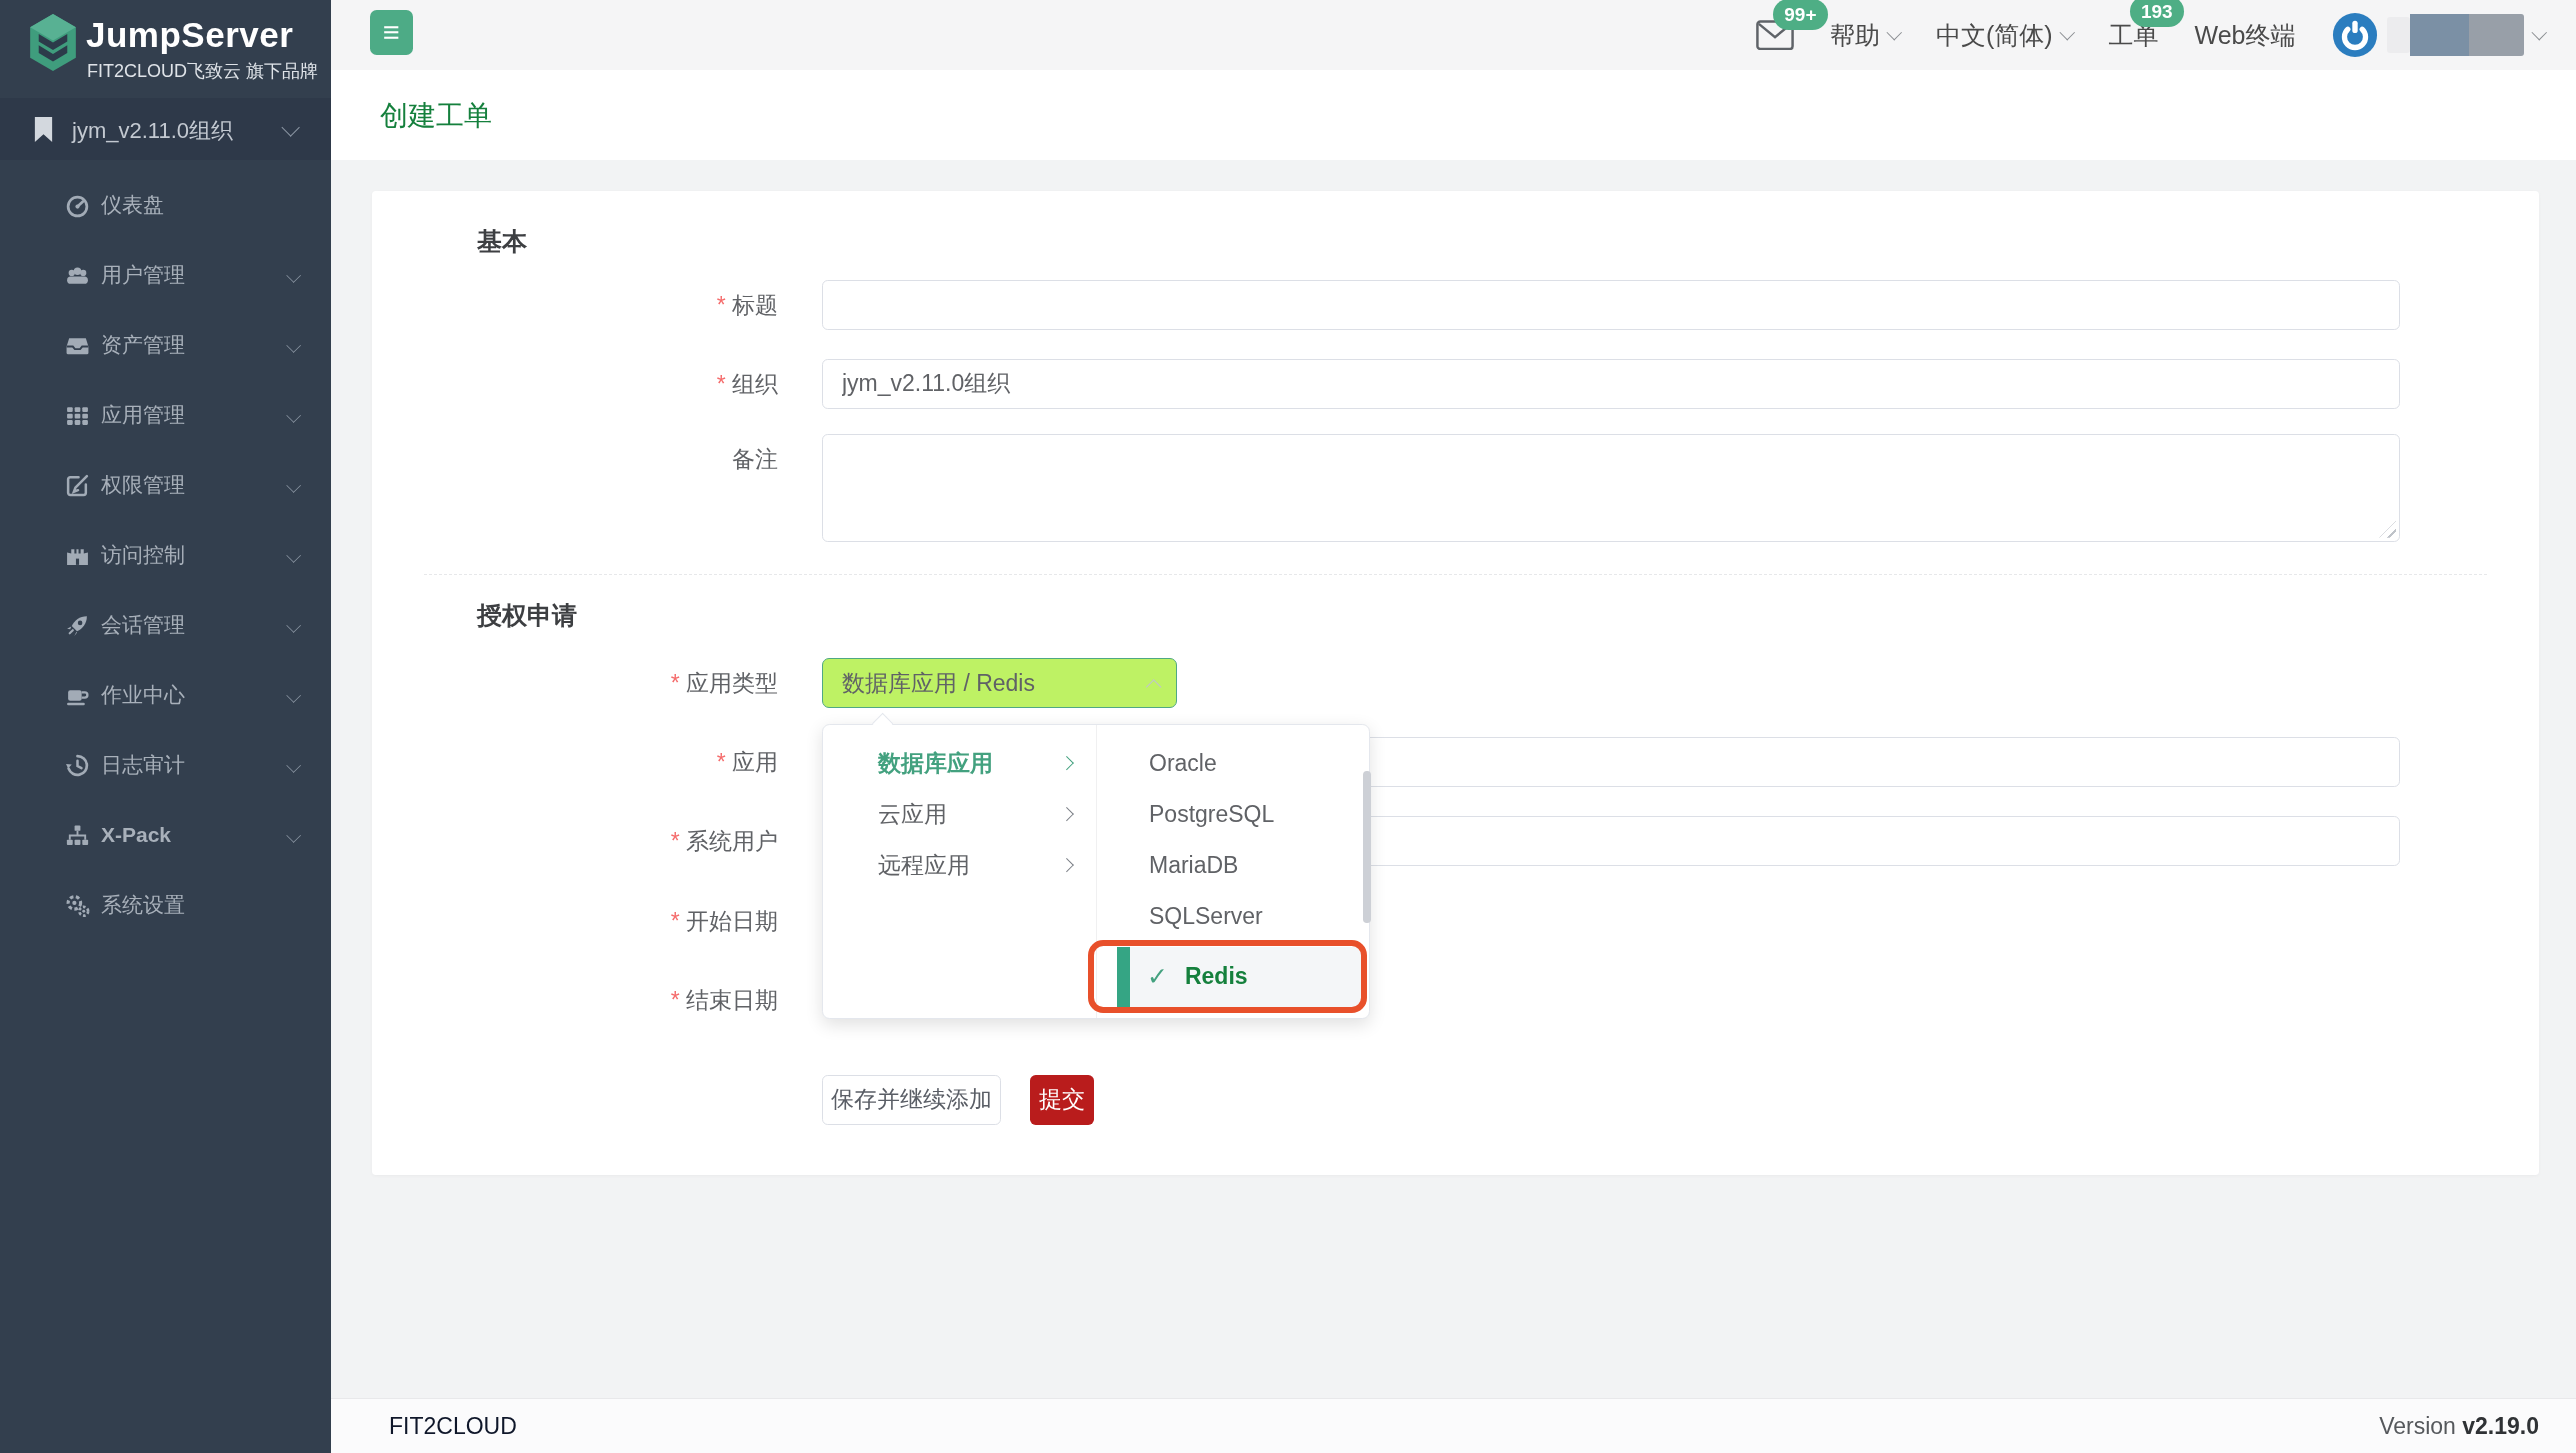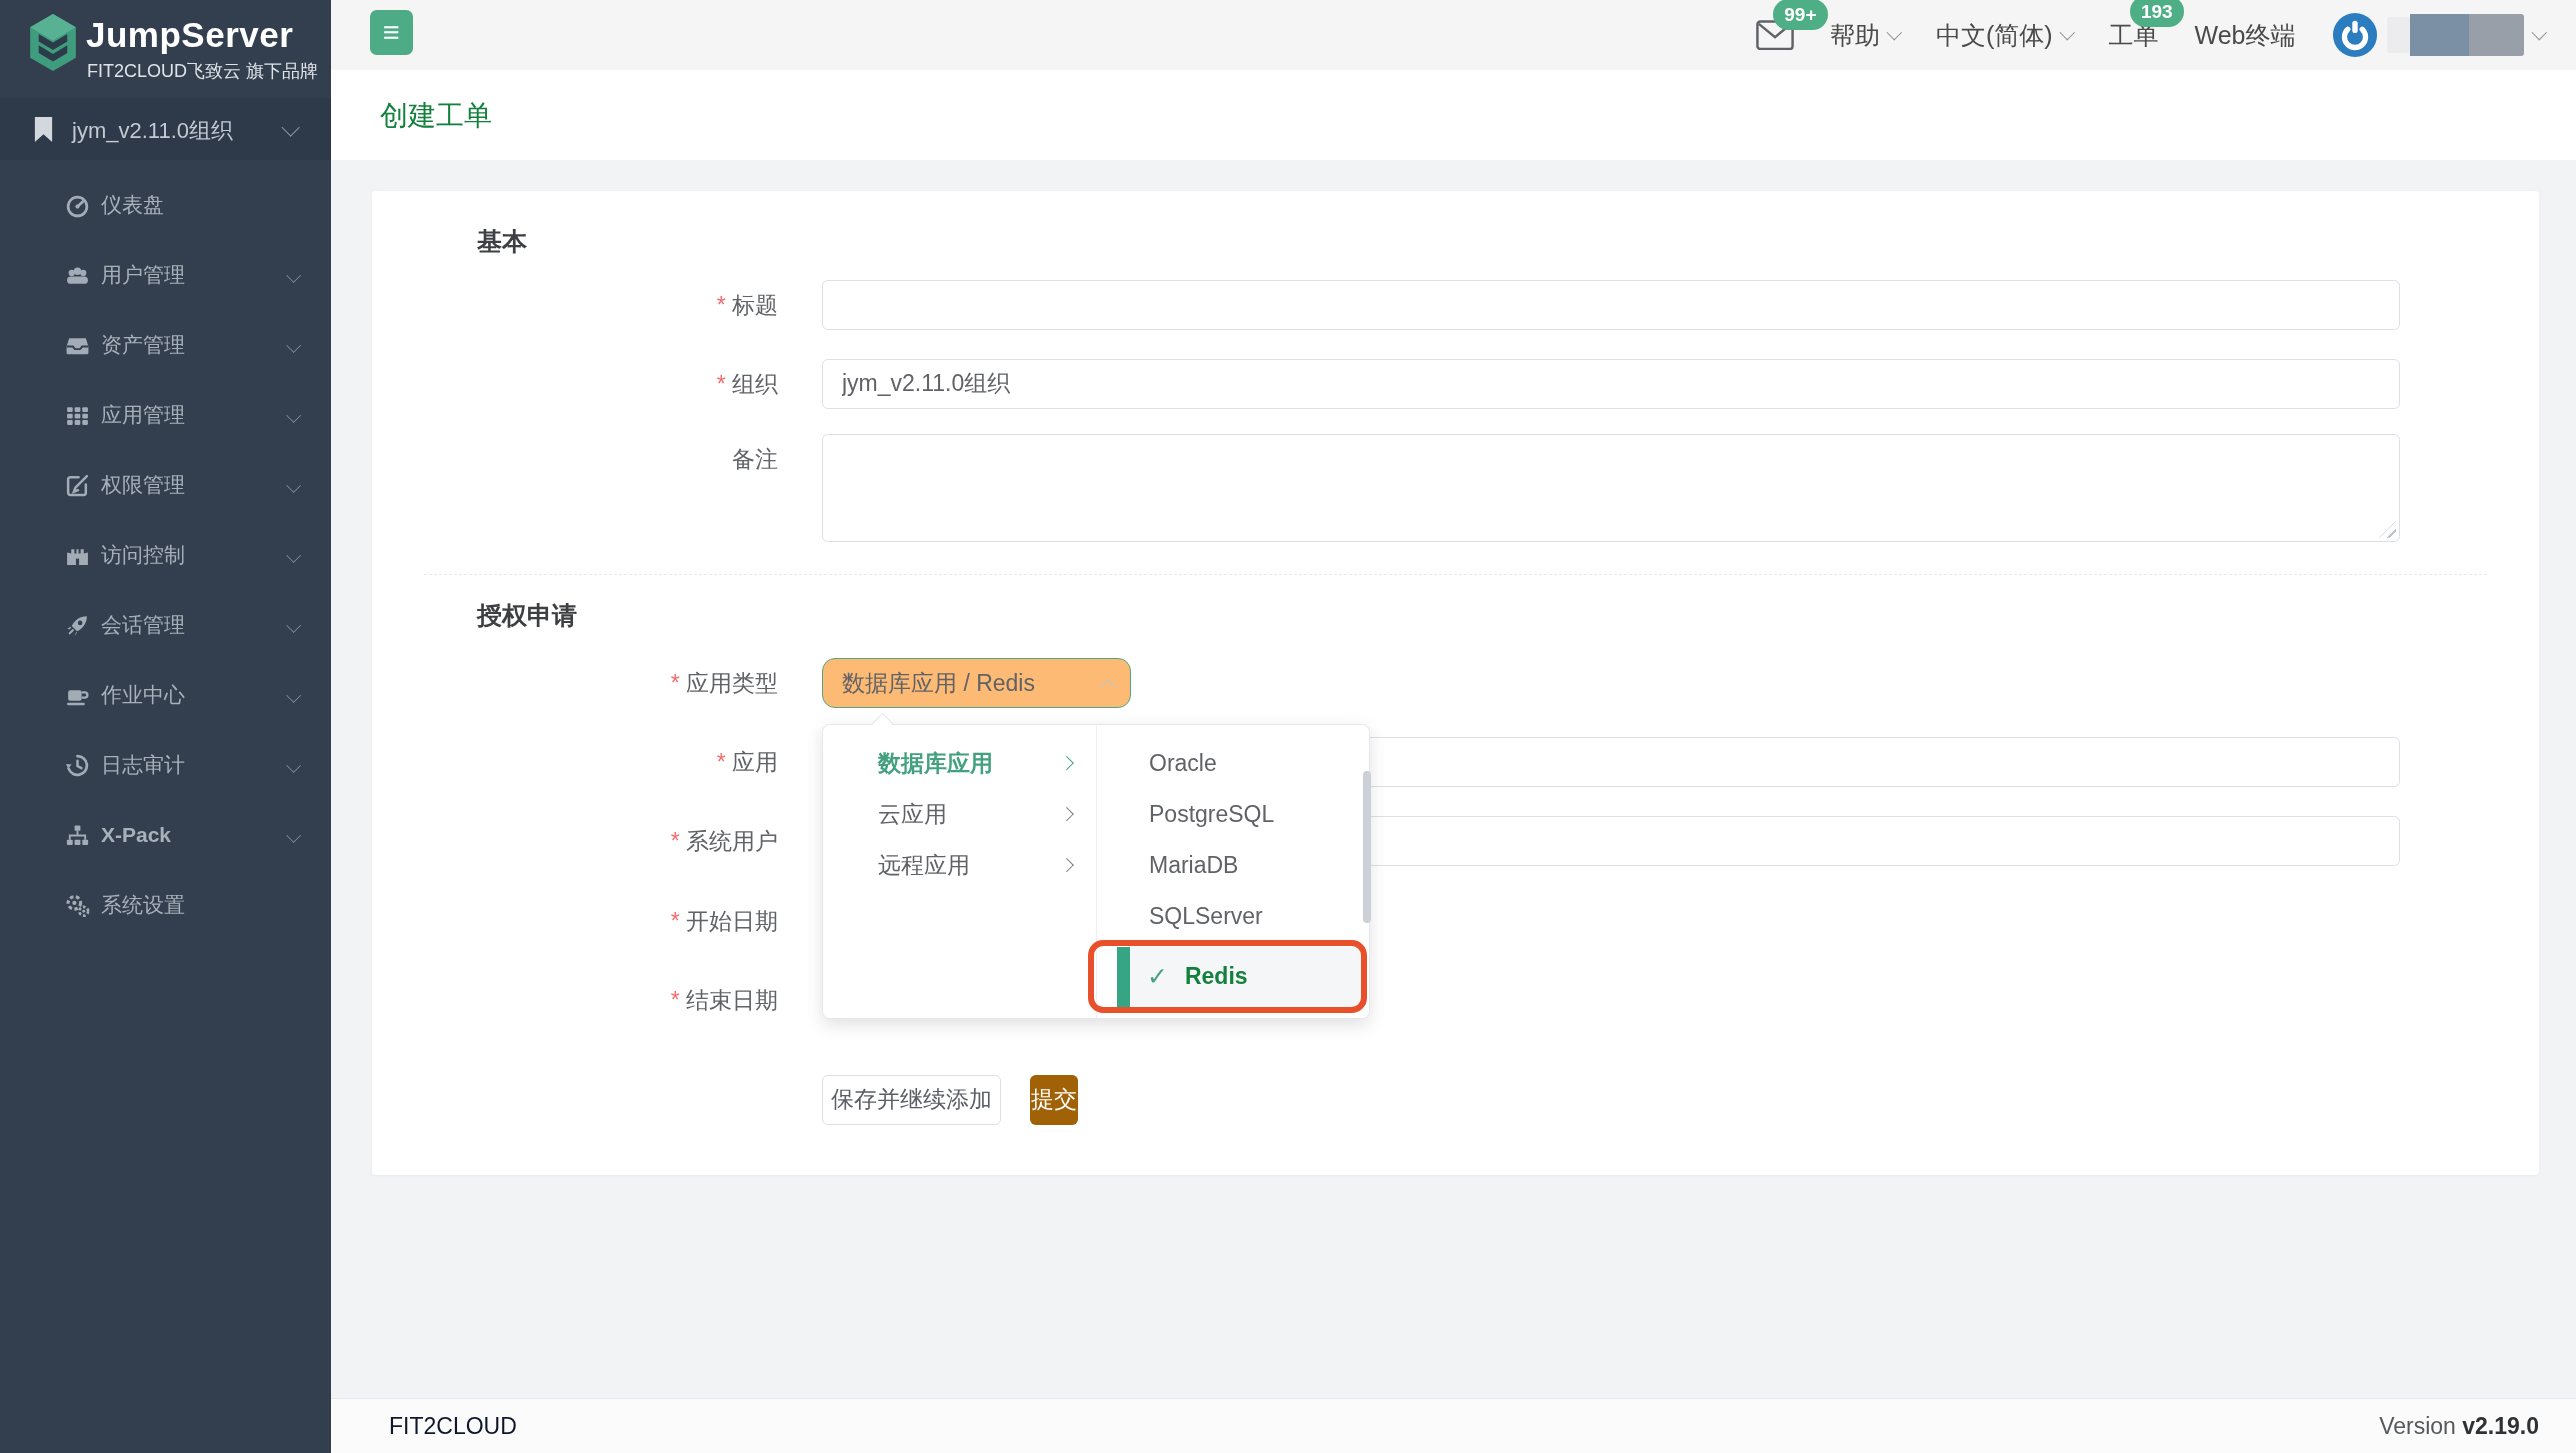--- a/index.html
+++ b/index.html
@@ -117,22 +117,22 @@
     resize: none; font-size: 23px; padding: 9.5px 19px; color: #606266;
     font-family: "Liberation Sans", "DejaVu Sans", sans-serif;
   }
   .resize-grip {
     position: absolute; right: 3.8px; bottom: 3.8px; width: 17px; height: 17px;
     background: repeating-linear-gradient(-45deg, transparent 0 4.8px, #bfc3c9 4.8px 6.7px);
     clip-path: polygon(100% 0, 100% 100%, 0 100%);
     cursor: nwse-resize;
   }
   .app-type-select {
-    position: absolute; left: 450px; top: 467px; width: 309px; height: 50px;
-    border: 1px solid #4fa884; border-radius: 13px; background: #fdba74;
+    position: absolute; left: 450px; top: 467px; width: 355px; height: 50px;
+    border: 1px solid #4fa884; border-radius: 7px; background: #bef264;
     font-size: 23px; color: #606266; line-height: 48px; padding: 0 19px; cursor: pointer;
   }
   .select-caret {
     position: absolute; right: 17px; top: 22px; width: 11.4px; height: 11.4px;
     border-right: 1.9px solid #c0c4cc; border-bottom: 1.9px solid #c0c4cc;
     transform: rotate(-135deg);
   }
   
   .cascader-panel {
     position: absolute; left: 450px; top: 533px; width: 548px; height: 295px;
@@ -175,22 +175,22 @@
     background: #cdd0d6; border-radius: 3.8px; cursor: pointer; z-index: 2;
   }
   
   .btn-save {
     position: absolute; left: 450px; top: 884px; width: 179px; height: 50px;
     background: #fff; border: 1px solid #dcdfe6; border-radius: 5.7px;
     font-size: 23px; color: #5a5e66; cursor: pointer;
     font-family: "Liberation Sans", "DejaVu Sans", sans-serif;
   }
   .btn-submit {
-    position: absolute; left: 658px; top: 884px; width: 48px; height: 50px;
-    background: #a16207; border: none; border-radius: 5.7px;
+    position: absolute; left: 658px; top: 884px; width: 64px; height: 50px;
+    background: #b91c1c; border: none; border-radius: 5.7px;
     font-size: 23px; color: #ffffff; cursor: pointer;
     font-family: Liberation Sans, sans-serif;
   }
   
   .footer {
     position: absolute; left: 331px; right: 0; bottom: 0; height: 56px;
     background: #fbfbfc; border-top: 1px solid #e8e8ea;
   }
   .footer-brand { position: absolute; left: 58px; top: 0; line-height: 55px; font-size: 23px; color: #0f172a; }
   .footer-version { position: absolute; right: 37px; top: 0; line-height: 55px; font-size: 23px; color: #55585c; }

